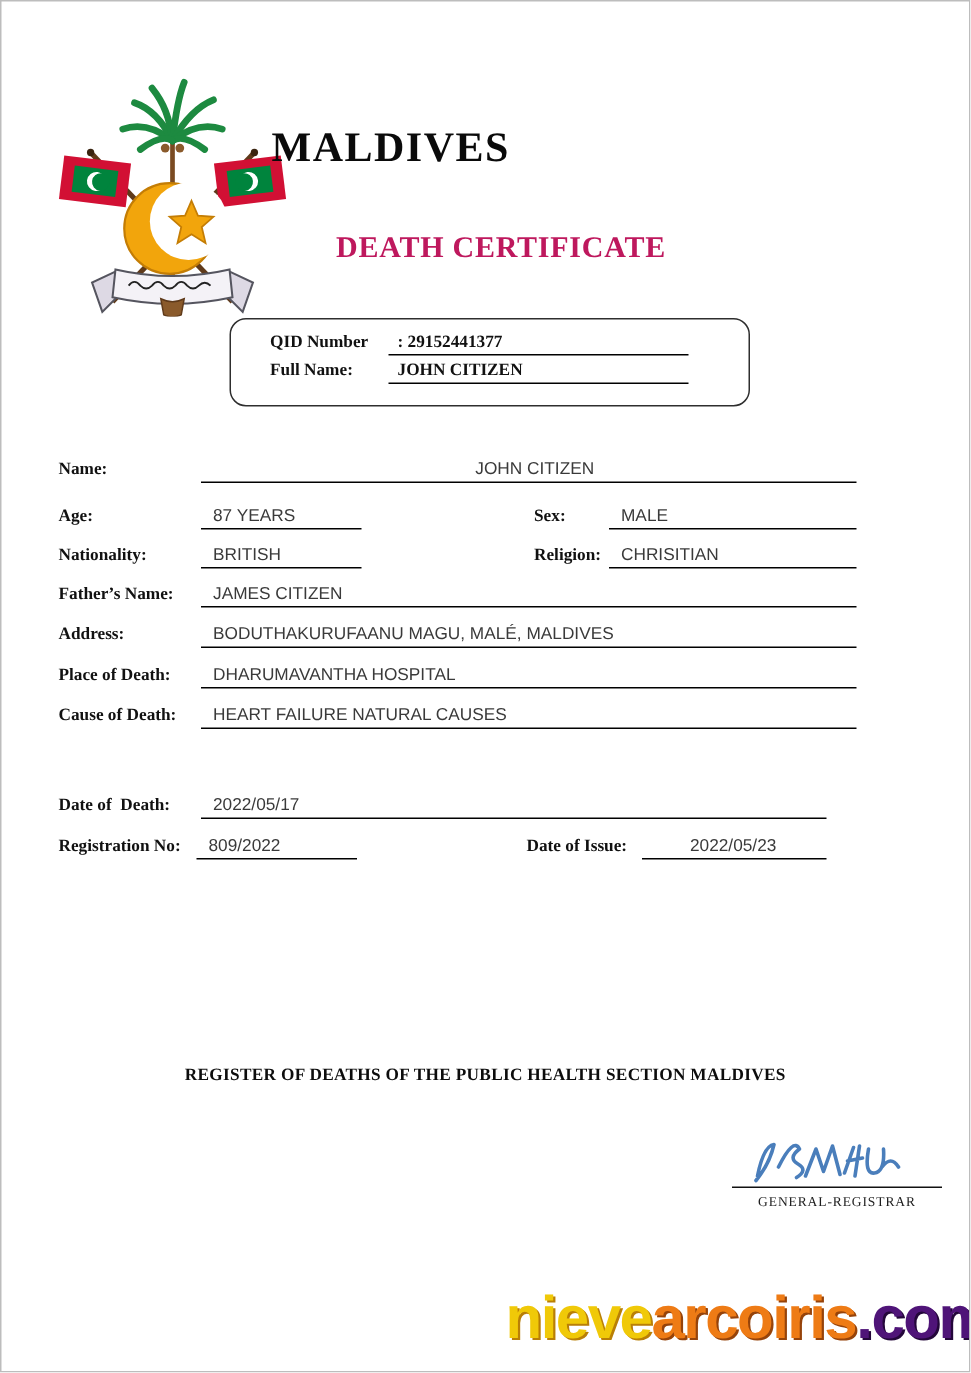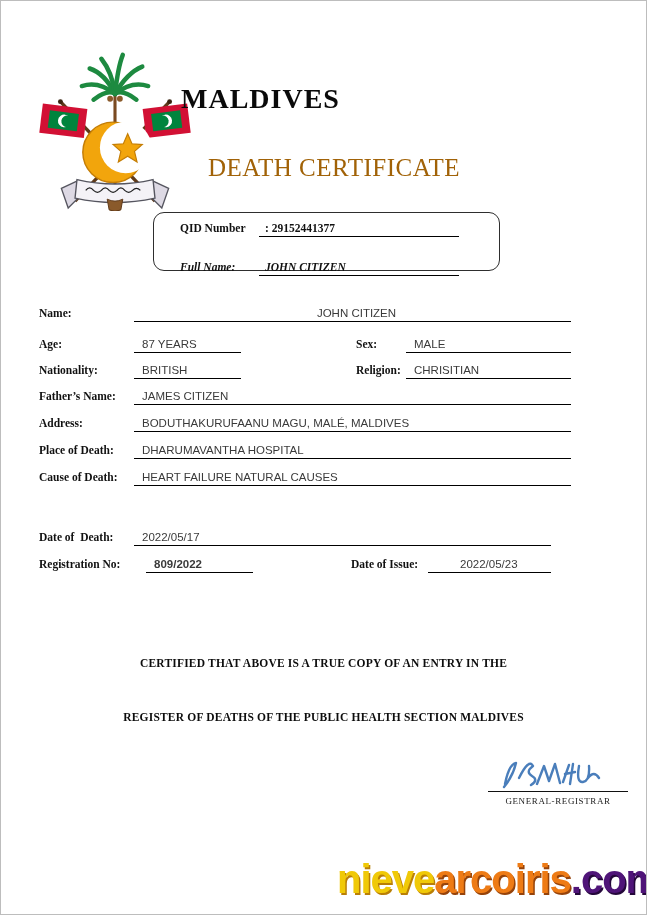--- a/index.html
+++ b/index.html
@@ -7,21 +7,21 @@
   .page{position:absolute;inset:0;width:647px;height:915px;background:#fff;
         border:1px solid #bdbdbd;box-sizing:border-box;overflow:hidden;}
 
   
   .emblem{position:absolute;left:36px;top:42px;}
 
   
   .country-title{position:absolute;left:180px;top:82px;width:320px;text-align:left;
     font-size:28px;font-weight:bold;color:#0a0a0a;letter-spacing:1px;}
   .doc-title{position:absolute;left:173px;top:153px;width:320px;text-align:center;
-    font-size:25px;font-weight:normal;color:#a16207;letter-spacing:0.5px;}
+    font-size:20px;font-weight:bold;color:#be185d;letter-spacing:0.5px;}
 
   
   .qid-box{position:absolute;left:152px;top:211px;width:345px;height:57px;
     border:1.4px solid #2e2e2e;border-radius:11px;}
   .qid-row{position:absolute;left:0;right:0;height:18px;}
   .qid-lbl{position:absolute;left:26px;bottom:3px;font-weight:bold;font-size:11.5px;color:#111;white-space:pre;}
   .qid-val{position:absolute;left:105px;bottom:0;width:200px;border-bottom:1.5px solid #000;
     padding:0 0 2px 6px;font-weight:bold;font-size:11.5px;color:#111;box-sizing:border-box;white-space:nowrap;}
 
   
@@ -106,21 +106,21 @@
   </svg>
 
   <div class="country-title">MALDIVES</div>
   <div class="doc-title">DEATH CERTIFICATE</div>
 
   <div class="qid-box">
     <div class="qid-row" style="top:6px;">
       <span class="qid-lbl">QID Number</span>
       <span class="qid-val">: 29152441377</span>
     </div>
-    <div class="qid-row" style="top:45px;font-style:italic;">
+    <div class="qid-row" style="top:25px;">
       <span class="qid-lbl">Full Name:</span>
       <span class="qid-val">JOHN CITIZEN</span>
     </div>
   </div>
 
   <div class="row" style="top:304px;text-align:center;">
     <span class="lbl" style="left:38px;">Name:</span>
     <span class="val" style="left:133px;width:437px;">JOHN CITIZEN</span>
   </div>
 
@@ -158,26 +158,25 @@
     <span class="val" style="left:133px;width:437px;">HEART FAILURE NATURAL CAUSES</span>
   </div>
 
   <div class="row" style="top:528px;">
     <span class="lbl" style="left:38px;">Date of  Death:</span>
     <span class="val" style="left:133px;width:417px;">2022/05/17</span>
   </div>
 
   <div class="row" style="top:555px;">
     <span class="lbl" style="left:38px;">Registration No:</span>
-    <span class="val" style="left:145px;width:107px;font-weight:bold;">809/2022</span>
+    <span class="val" style="left:130px;width:107px;">809/2022</span>
     <span class="lbl" style="left:350px;">Date of Issue:</span>
     <span class="val" style="left:427px;width:123px;padding-left:32px;">2022/05/23</span>
   </div>
 
-  <div class="cert-line" style="top:656px;">CERTIFIED THAT ABOVE IS A TRUE COPY OF AN ENTRY IN THE</div>
   <div class="cert-line" style="top:710px;">REGISTER OF DEATHS OF THE PUBLIC HEALTH SECTION MALDIVES</div>
 
   <svg class="sig-svg" width="110" height="40" viewBox="0 0 106 40">
     <path d="M6,30 Q10,10 17,9 Q14,22 5,33 M20,24 Q30,4 34,12 Q26,18 33,22 Q40,26 32,31
              M38,30 L45,12 L50,27 L56,10 L61,29 M64,28 L70,11 M66,20 L76,18 M74,10 L71,30
              M80,12 Q77,29 84,28 Q91,27 90,12 M89,24 Q95,16 100,24" stroke="#4a7ebb" stroke-width="2.4" fill="none" stroke-linecap="round" stroke-linejoin="round"></path>
   </svg>
   <div class="sig-line"></div>
   <div class="sig-title">GENERAL-REGISTRAR</div>
 

